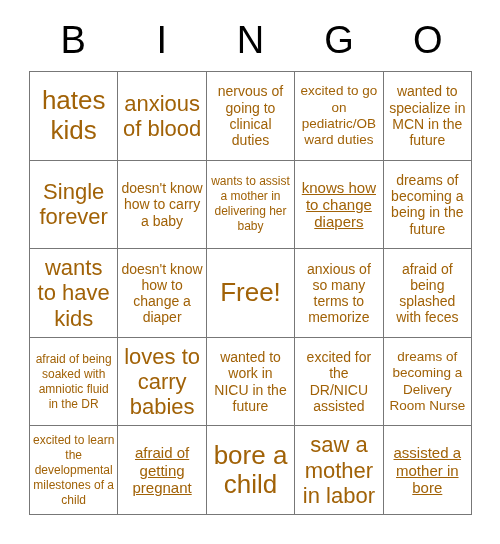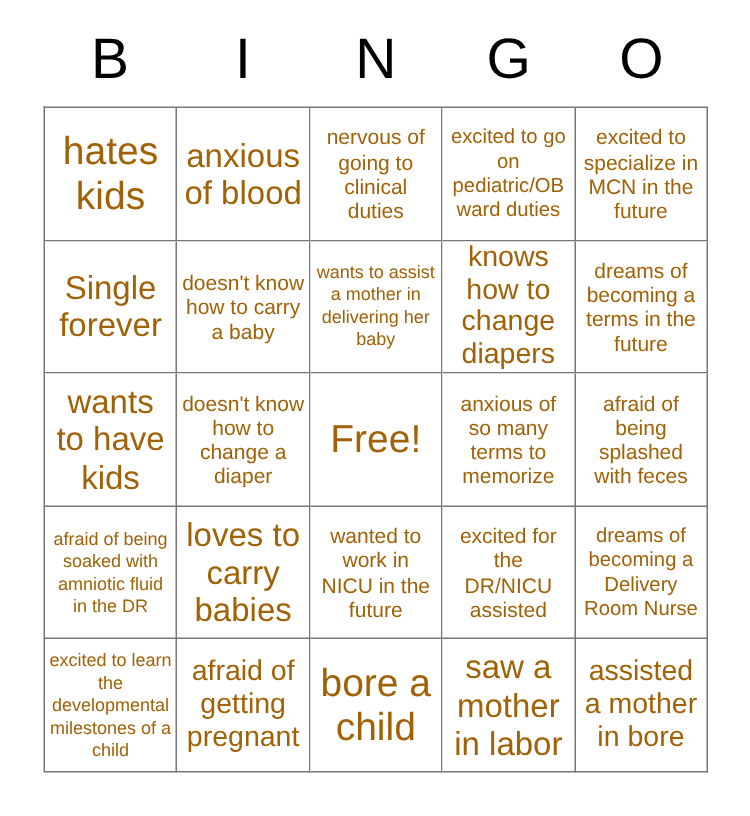--- a/index.html
+++ b/index.html
@@ -63,21 +63,21 @@
   .cell-text {
     display: block;
     width: 100%;
     line-height: 1.13;
     color: #a16207;
   }
 
   
   .s-xxl .cell-text { font-size: 26px; line-height: 1.14; }
   .s-xl  .cell-text { font-size: 22px; line-height: 1.15; }
-  .s-lg  .cell-text { font-size: 19px; line-height: 1.15; }
+  .s-lg  .cell-text { font-size: 15px; line-height: 1.15; text-decoration: underline; }
   .s-md  .cell-text { font-size: 14px; line-height: 1.16; }
   .s-sm  .cell-text { font-size: 13.5px; line-height: 1.2; }
   .s-xs  .cell-text { font-size: 12px; line-height: 1.25; }
 </style>
 </head>
 <body>
 
 <div id="card">
 
   <div id="header">
@@ -96,37 +96,37 @@
     <div class="cell s-xl">
         <span class="cell-text">anxious of blood</span>
       </div>
     <div class="cell s-md">
         <span class="cell-text">nervous of going to clinical duties</span>
       </div>
     <div class="cell s-sm">
         <span class="cell-text">excited to go on pediatric/OB ward duties</span>
       </div>
     <div class="cell s-md">
-        <span class="cell-text">excited to specialize in MCN in the future</span>
+        <span class="cell-text">wanted to specialize in MCN in the future</span>
       </div>
 
     <div class="cell s-xl">
         <span class="cell-text">Single forever</span>
       </div>
     <div class="cell s-md">
         <span class="cell-text">doesn't know how to carry a baby</span>
       </div>
     <div class="cell s-xs">
         <span class="cell-text">wants to assist a mother in delivering her baby</span>
       </div>
     <div class="cell s-lg">
         <span class="cell-text">knows how to change diapers</span>
       </div>
     <div class="cell s-md">
-        <span class="cell-text">dreams of becoming a terms in the future</span>
+        <span class="cell-text">dreams of becoming a being in the future</span>
       </div>
 
     <div class="cell s-xl">
         <span class="cell-text">wants to have kids</span>
       </div>
     <div class="cell s-md">
         <span class="cell-text">doesn't know how to change a diaper</span>
       </div>
     <div class="cell s-xxl">
         <span class="cell-text">Free!</span>

